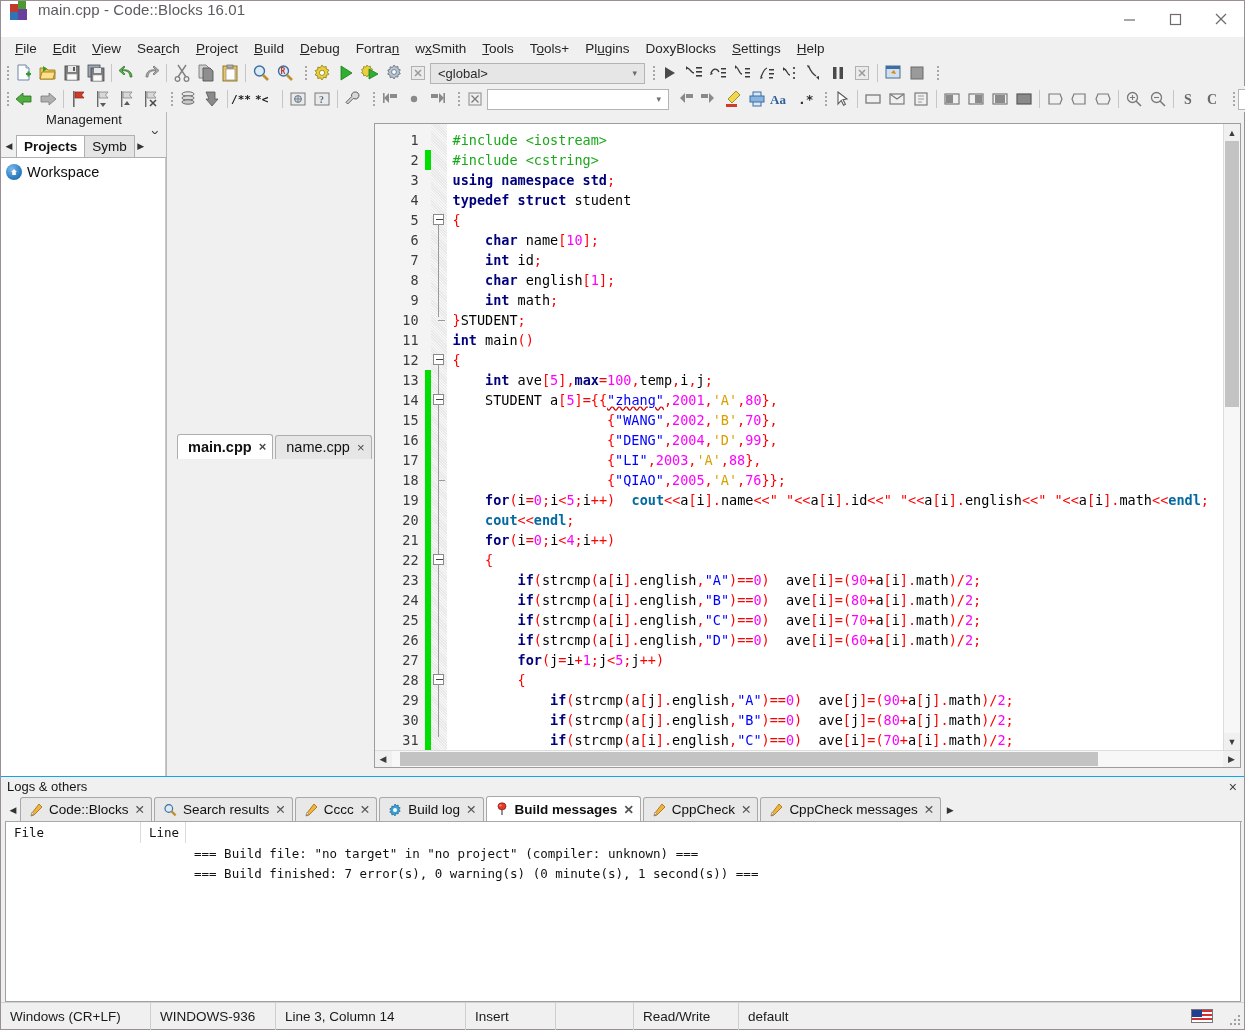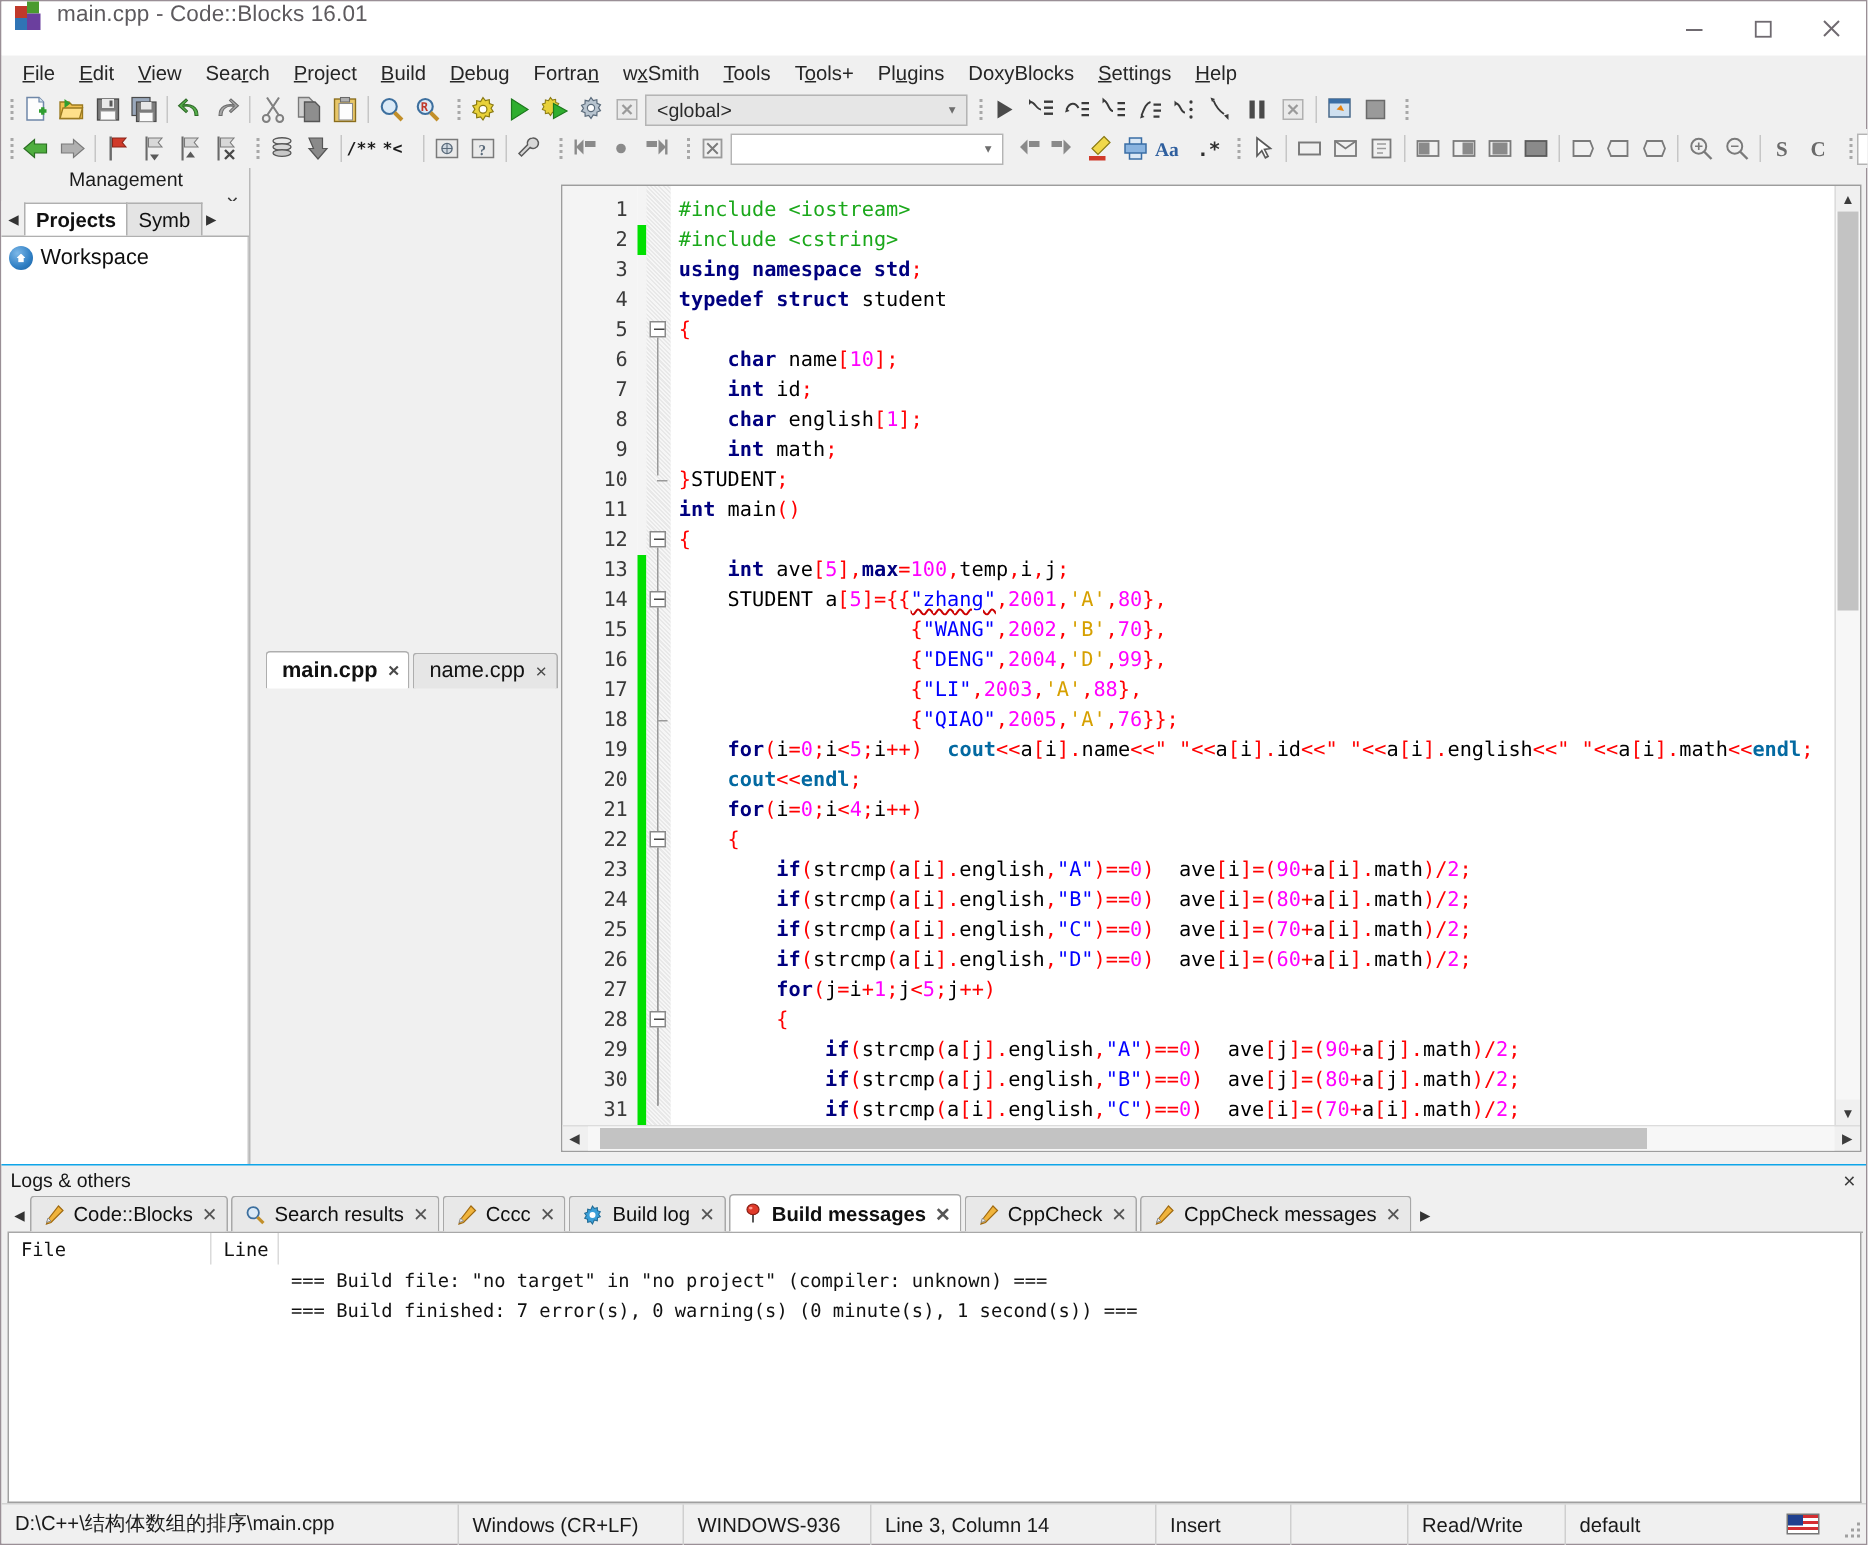--- a/index.html
+++ b/index.html
@@ -1192,21 +1192,20 @@
           <div class="log-row">
             <div class="lr-file"></div>
             <div class="lr-line"></div>
             <div class="lr-msg">=== Build finished: 7 error(s), 0 warning(s) (0 minute(s), 1 second(s)) ===</div>
           </div>
         </div>
     </div>
   </div>
 
   <div class="statusbar">
-    <div class="sb-cell path">D:\C++\结构体数组的排序\main.cpp</div>
     <div class="sb-cell eol">Windows (CR+LF)</div>
     <div class="sb-cell enc">WINDOWS-936</div>
     <div class="sb-cell pos">Line 3, Column 14</div>
     <div class="sb-cell ins">Insert</div>
     <div class="sb-cell blank"></div>
     <div class="sb-cell rw">Read/Write</div>
     <div class="sb-cell kb">
       <span>default</span>
       <span class="flag">
           <i></i>

